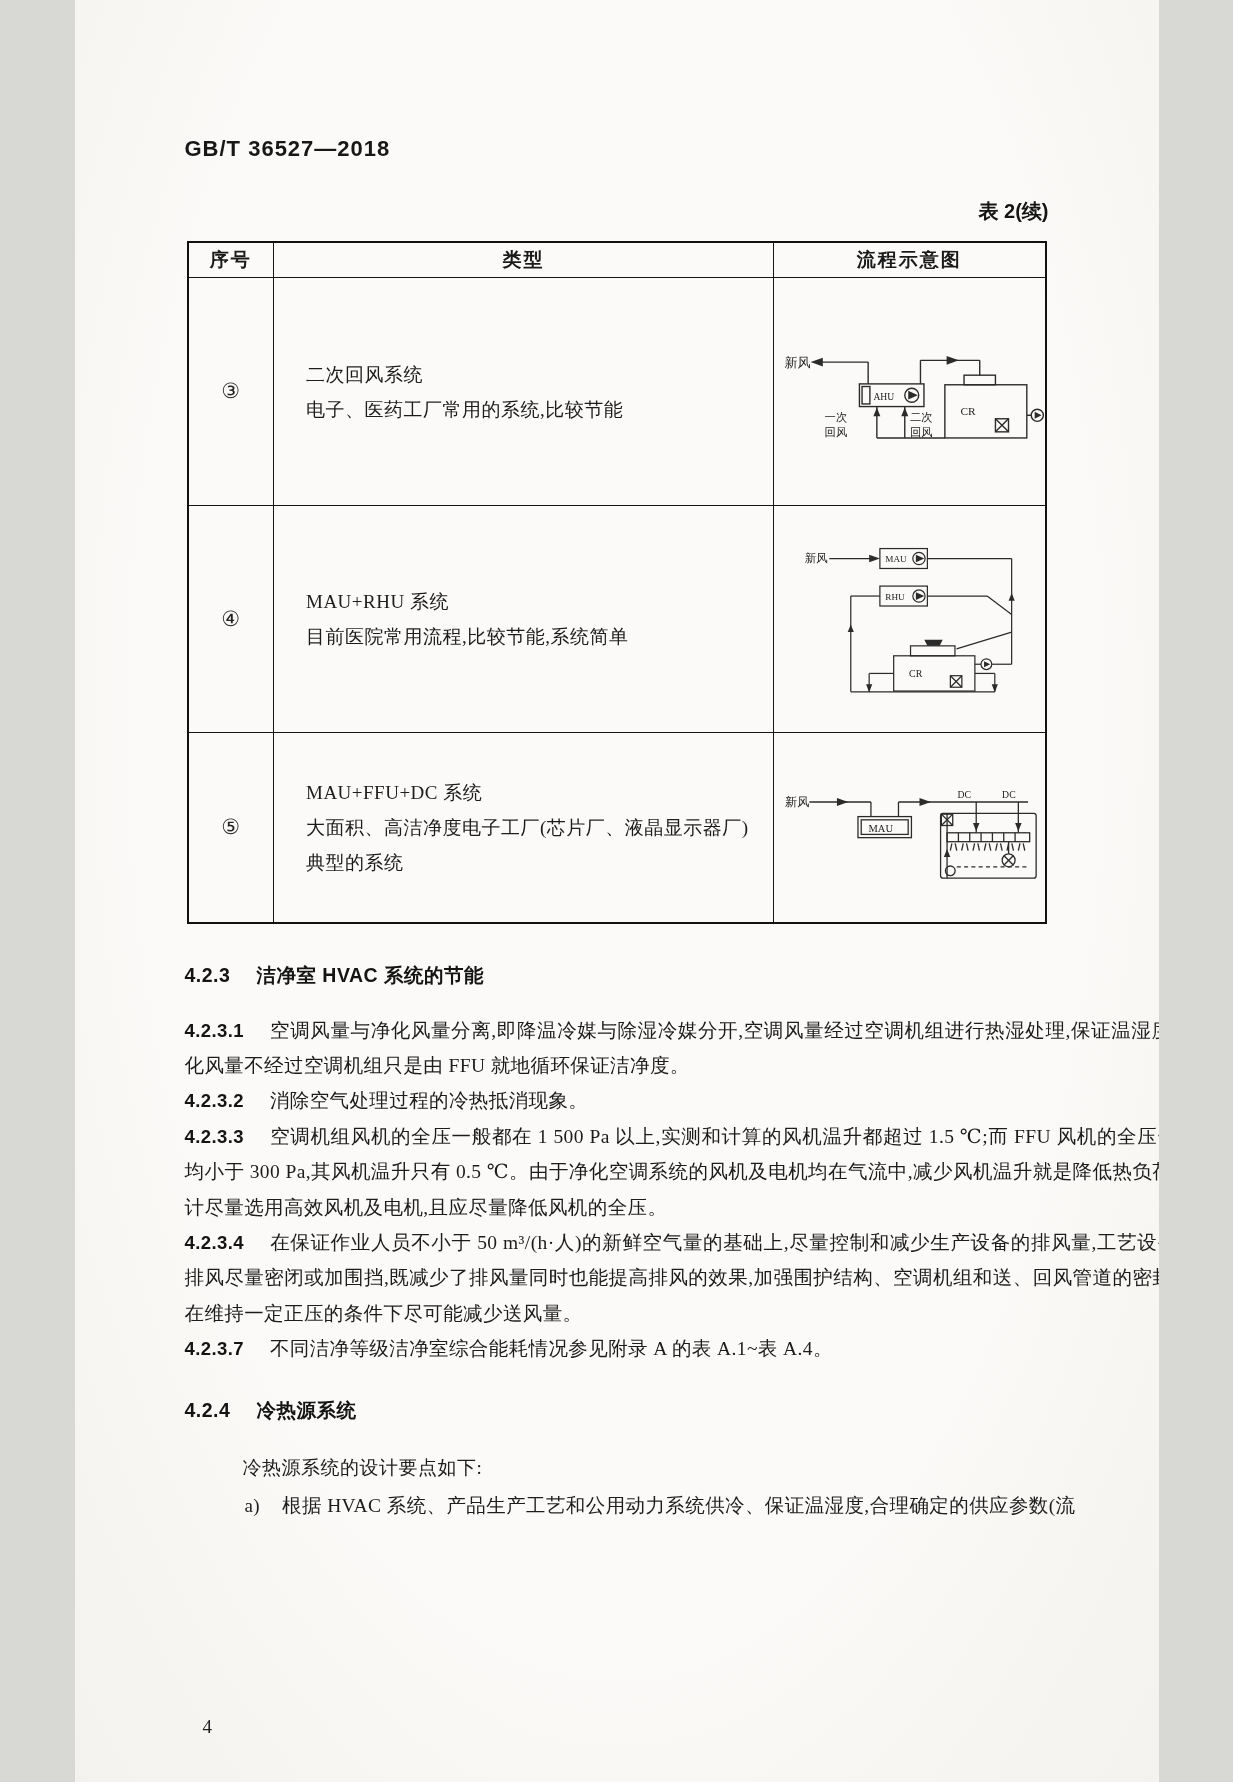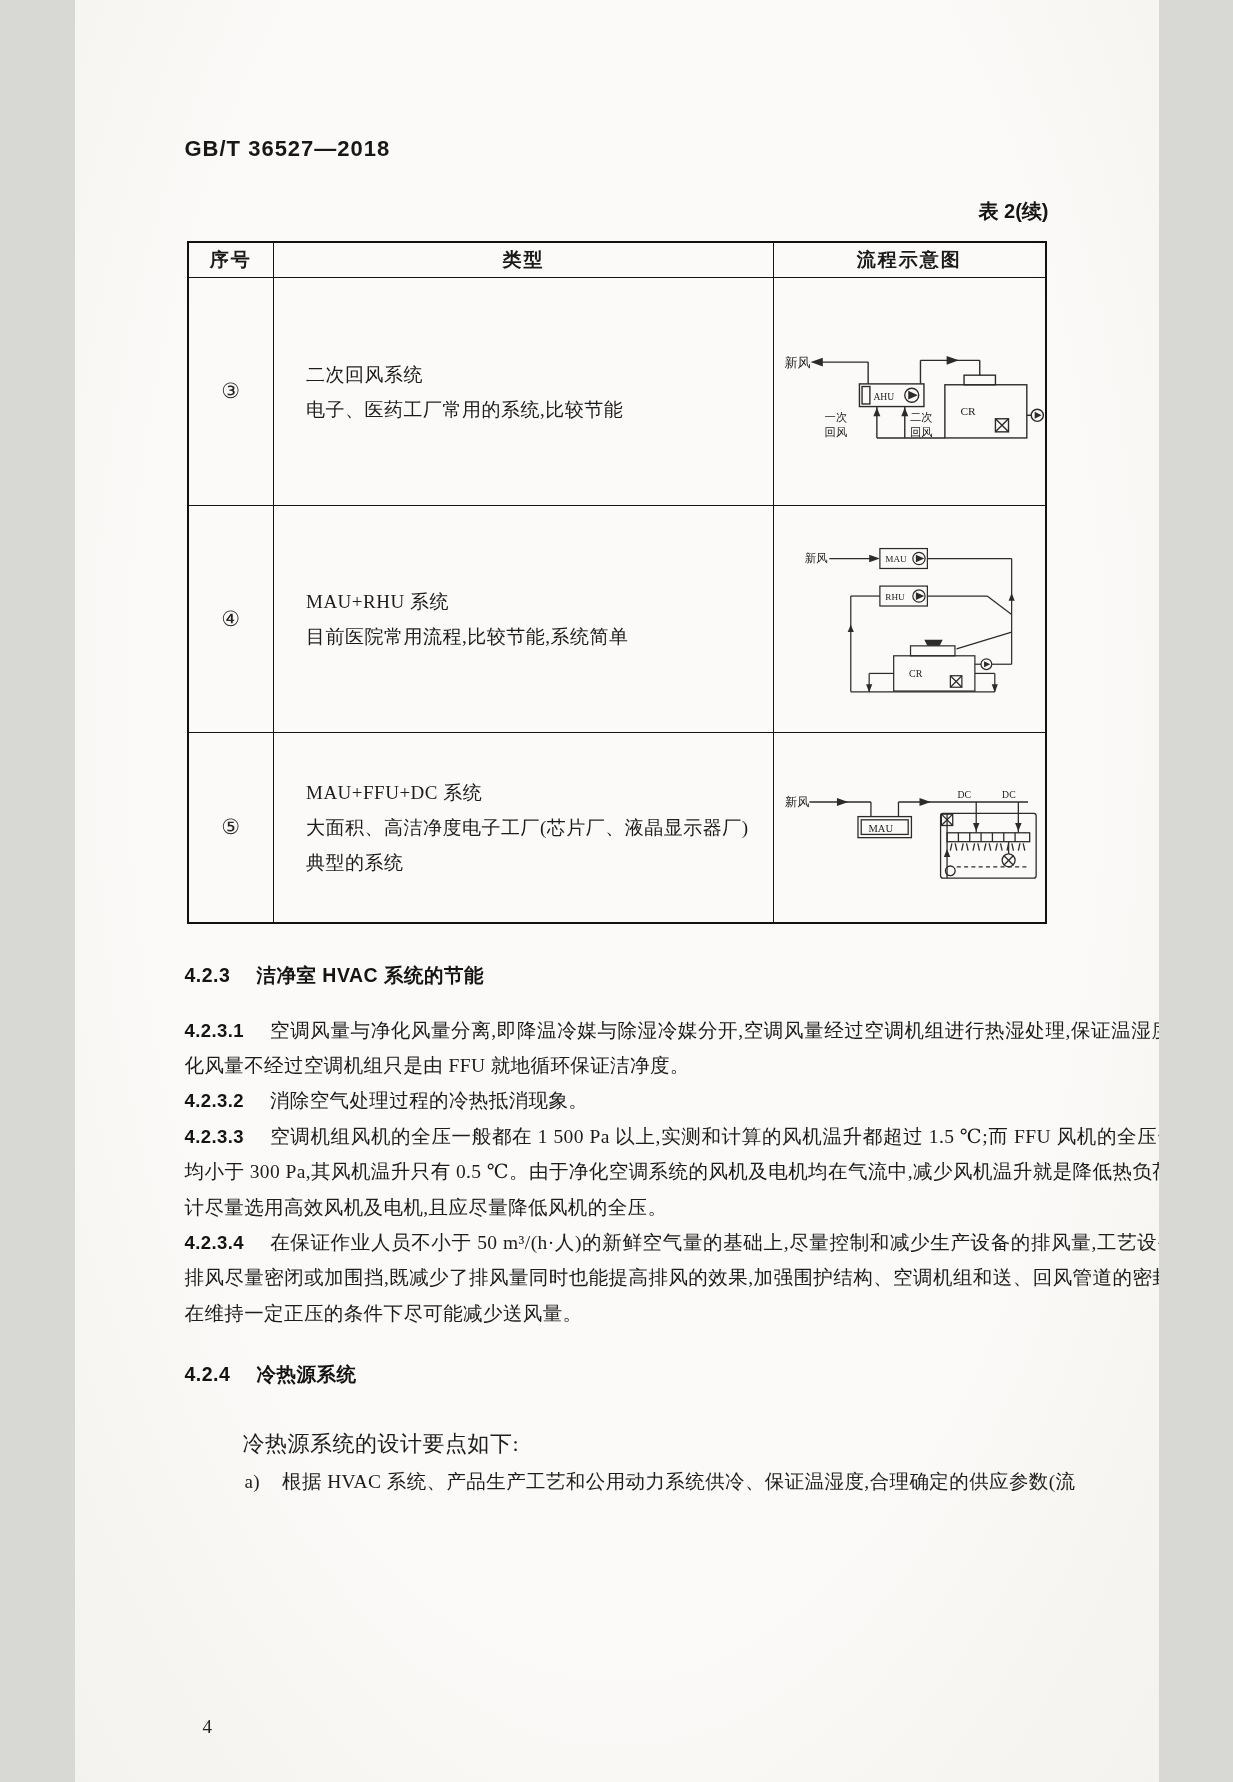--- a/index.html
+++ b/index.html
@@ -46,21 +46,21 @@
   p.clause{margin:0;font-size:19.5px;line-height:35.4px;text-align:justify;letter-spacing:0.4px;color:#1c1c1c;}
   p.clause .cnum{
     font-family:"Liberation Sans","DejaVu Sans",sans-serif;
     font-weight:bold;font-size:18.5px;margin-right:26px;color:#141414;white-space:nowrap;
   }
   p.h-clause{margin:0 0 20px 0;font-size:19.5px;line-height:35px;font-weight:bold;
     font-family:"Liberation Sans","DejaVu Sans",sans-serif;color:#141414;letter-spacing:0.5px;}
   p.h-clause .cnum{margin-right:26px;}
   p.h-424{margin:26px 0 0 0;}
   p.first-body{margin-top:20px;}
-  p.intro{margin:34px 0 0 0;padding-left:58px;font-size:22px;line-height:35px;letter-spacing:0.5px;}
+  p.intro{margin:22px 0 0 0;padding-left:58px;font-size:19px;line-height:35px;letter-spacing:0.5px;}
   p.list-a{margin:2px 0 0 0;padding-left:60px;font-size:19.5px;line-height:38px;letter-spacing:0.4px;text-align:justify;}
   p.list-a .marker{margin-right:22px;font-size:19px;}
   .pageno{position:absolute;left:128px;bottom:44px;font-size:19px;color:#222;}
 </style>
 </head>
 <body>
 
 <div class="page">
 
   <div class="std-num">GB/T 36527—2018</div>
@@ -263,20 +263,21 @@
     <p class="clause first-body"><span class="cnum">4.2.3.1</span><span>空调风量与净化风量分离,即降温冷媒与除湿冷媒分开,空调风量经过空调机组进行热湿处理,保证温湿度;净化风量不经过空调机组只是由 FFU 就地循环保证洁净度。</span></p>
 
     <p class="clause"><span class="cnum">4.2.3.2</span><span>消除空气处理过程的冷热抵消现象。</span></p>
 
     <p class="clause"><span class="cnum">4.2.3.3</span><span>空调机组风机的全压一般都在 1 500 Pa 以上,实测和计算的风机温升都超过 1.5 ℃;而 FFU 风机的全压一般均小于 300 Pa,其风机温升只有 0.5 ℃。由于净化空调系统的风机及电机均在气流中,减少风机温升就是降低热负荷,设计尽量选用高效风机及电机,且应尽量降低风机的全压。</span></p>
 
     <p class="clause"><span class="cnum">4.2.3.4</span><span>在保证作业人员不小于 50 m³/(h·人)的新鲜空气量的基础上,尽量控制和减少生产设备的排风量,工艺设备的排风尽量密闭或加围挡,既减少了排风量同时也能提高排风的效果,加强围护结构、空调机组和送、回风管道的密封性,在维持一定正压的条件下尽可能减少送风量。</span></p>
 
 
 
+    <p class="clause"><span class="cnum">4.2.3.7</span><span>不同洁净等级洁净室综合能耗情况参见附录 A 的表 A.1~表 A.4。</span></p>
 
     <p class="h-clause h-424"><span class="cnum">4.2.4</span><span>冷热源系统</span></p>
 
     <p class="intro">冷热源系统的设计要点如下:</p>
 
     <p class="list-a"><span class="marker">a)</span><span>根据 HVAC 系统、产品生产工艺和公用动力系统供冷、保证温湿度,合理确定的供应参数(流</span></p>
   </div>
 
   <div class="pageno">4</div>
 

